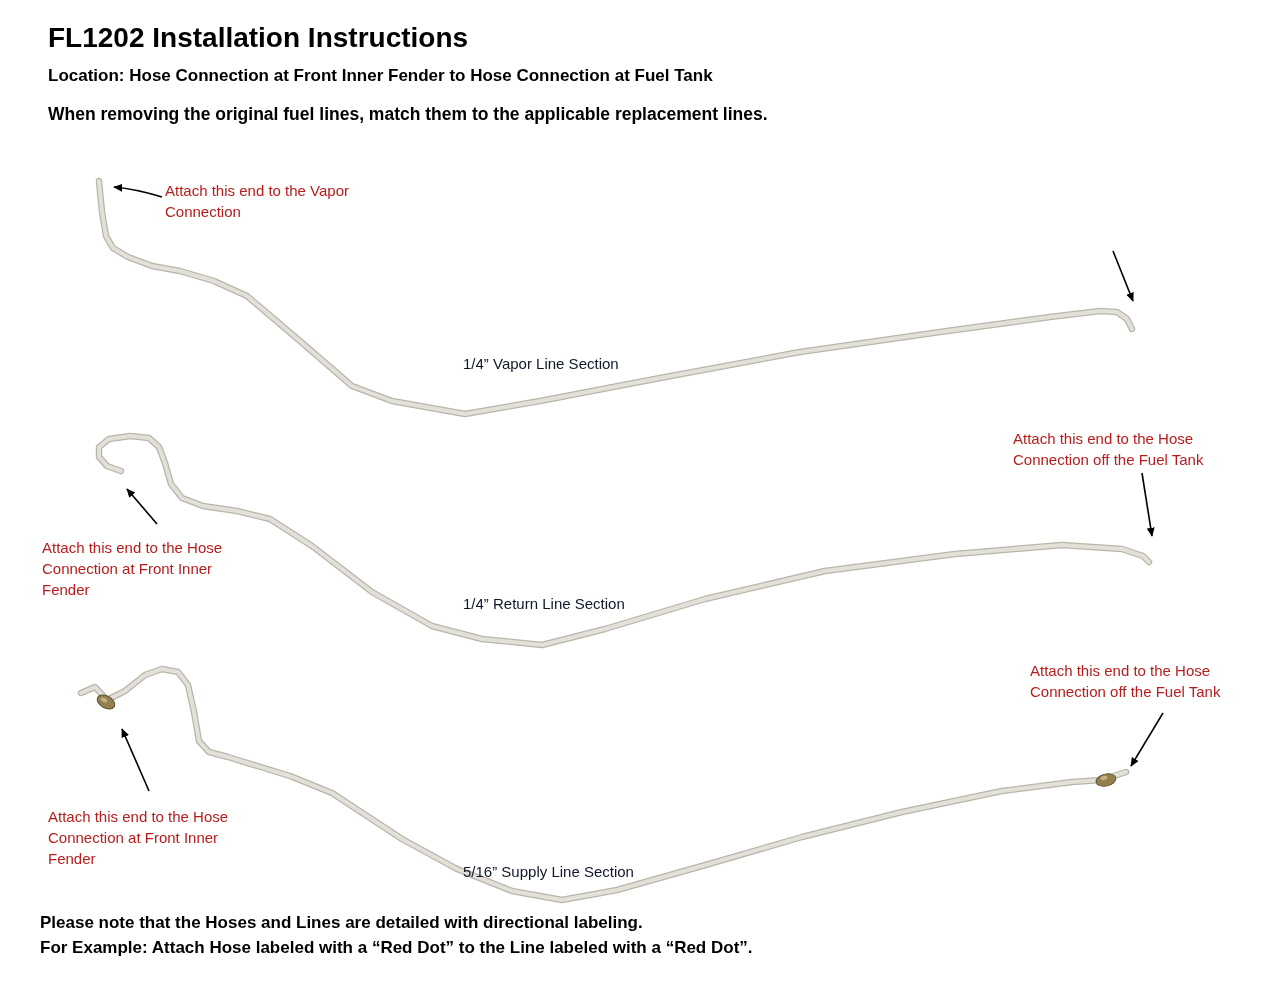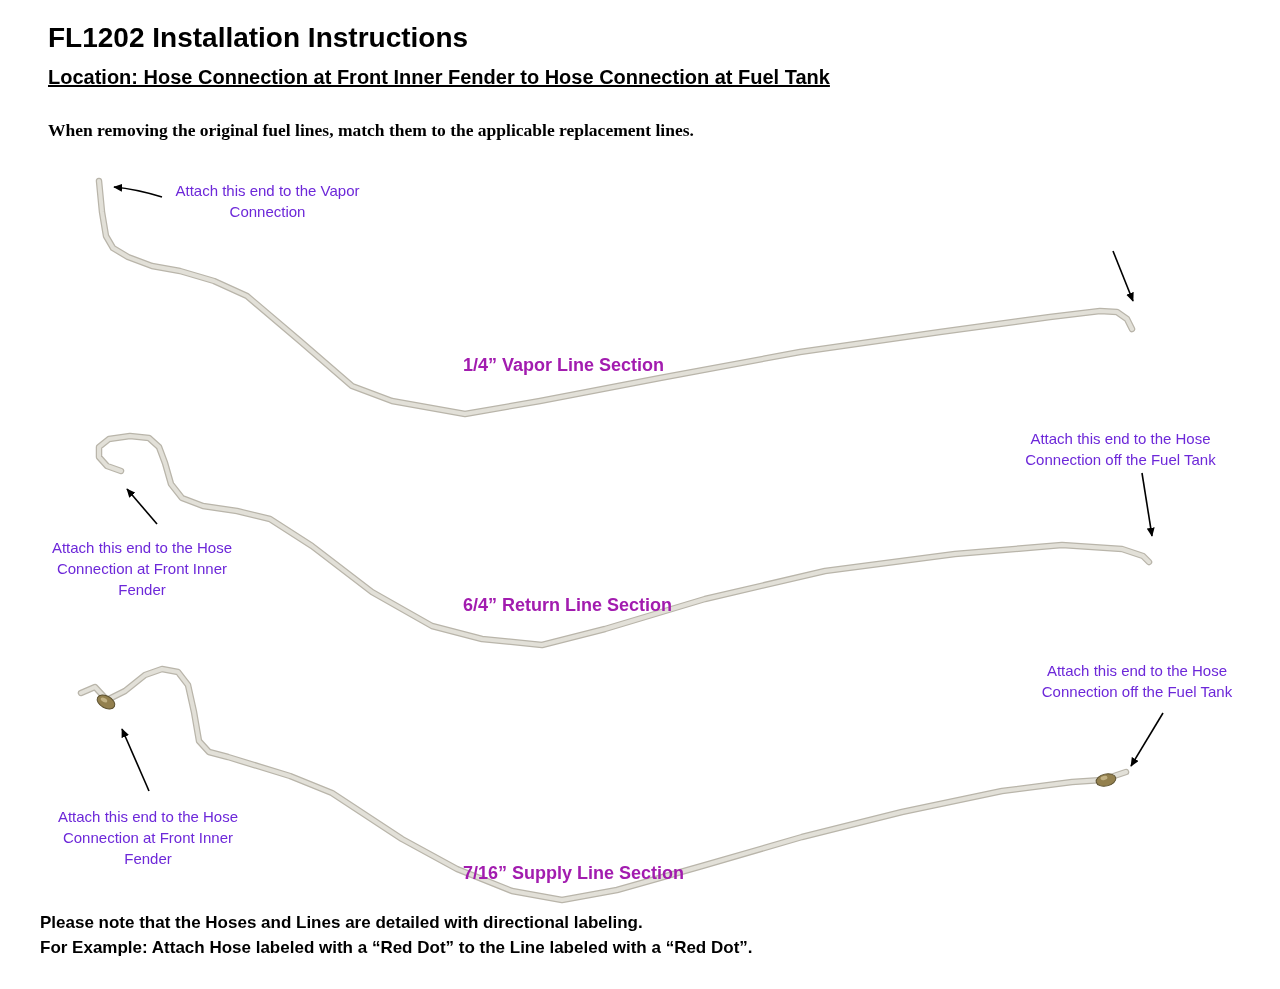--- a/index.html
+++ b/index.html
@@ -10,42 +10,42 @@
     color:#000;
     font-family:"Liberation Sans", sans-serif;
     overflow:hidden;
   }
   .title{
     position:absolute;left:48px;top:22px;margin:0;
     font-size:28px;font-weight:700;
   }
   .subtitle{
     position:absolute;left:48px;top:66px;
-    font-size:20px;font-weight:700;text-decoration:underline;
+    font-size:17px;font-weight:700;
   }
   .note{
-    position:absolute;left:48px;top:120px;
-    font-size:17.5px;font-weight:700;font-family:Liberation Serif, serif;
+    position:absolute;left:48px;top:104px;
+    font-size:17.5px;font-weight:700;
   }
   .diagram-svg{
     position:absolute;left:0;top:0;width:1280px;height:989px;
   }
   .annotation{
     position:absolute;
-    font-size:15px;line-height:21px;color:#6d28d9;text-align:center;
+    font-size:15px;line-height:21px;color:#b91c1c;
   }
   .ann-vapor-left{left:165px;top:180px;width:205px;}
   .ann-vapor-right{left:1008px;top:210px;width:240px;}
   .ann-return-left{left:42px;top:537px;width:200px;}
   .ann-return-right{left:1013px;top:428px;width:215px;}
   .ann-supply-left{left:48px;top:806px;width:200px;}
   .ann-supply-right{left:1030px;top:660px;width:214px;}
   .section-label{
     position:absolute;
-    font-size:18px;color:#a21caf;font-weight:bold;
+    font-size:15px;color:#0f172a;
   }
   .lbl-vapor{left:463px;top:355px;}
   .lbl-return{left:463px;top:595px;}
   .lbl-supply{left:463px;top:863px;}
   .footer-line{
     position:absolute;left:40px;
     font-size:17px;font-weight:700;
   }
   .footer-1{top:913px;}
   .footer-2{top:938px;}
@@ -103,19 +103,19 @@
     <path class="arrow" d="M 1163 713 L 1131 766" marker-end="url(#arrowhead)"></path>
   </svg>
 
   <div class="annotation ann-vapor-left">Attach this end to the Vapor Connection</div>
   <div class="annotation ann-return-left">Attach this end to the Hose Connection at Front Inner Fender</div>
   <div class="annotation ann-return-right">Attach this end to the Hose Connection off the Fuel Tank</div>
   <div class="annotation ann-supply-left">Attach this end to the Hose Connection at Front Inner Fender</div>
   <div class="annotation ann-supply-right">Attach this end to the Hose Connection off the Fuel Tank</div>
 
   <div class="section-label lbl-vapor">1/4” Vapor Line Section</div>
-  <div class="section-label lbl-return">6/4” Return Line Section</div>
-  <div class="section-label lbl-supply">7/16” Supply Line Section</div>
+  <div class="section-label lbl-return">1/4” Return Line Section</div>
+  <div class="section-label lbl-supply">5/16” Supply Line Section</div>
 
   <div class="footer-line footer-2">For Example: Attach Hose labeled with a “Red Dot” to the Line labeled with a “Red Dot”.</div>
   <div class="footer-line footer-1">Please note that the Hoses and Lines are detailed with directional labeling.</div>
 
 </div>
 
 </body></html>

